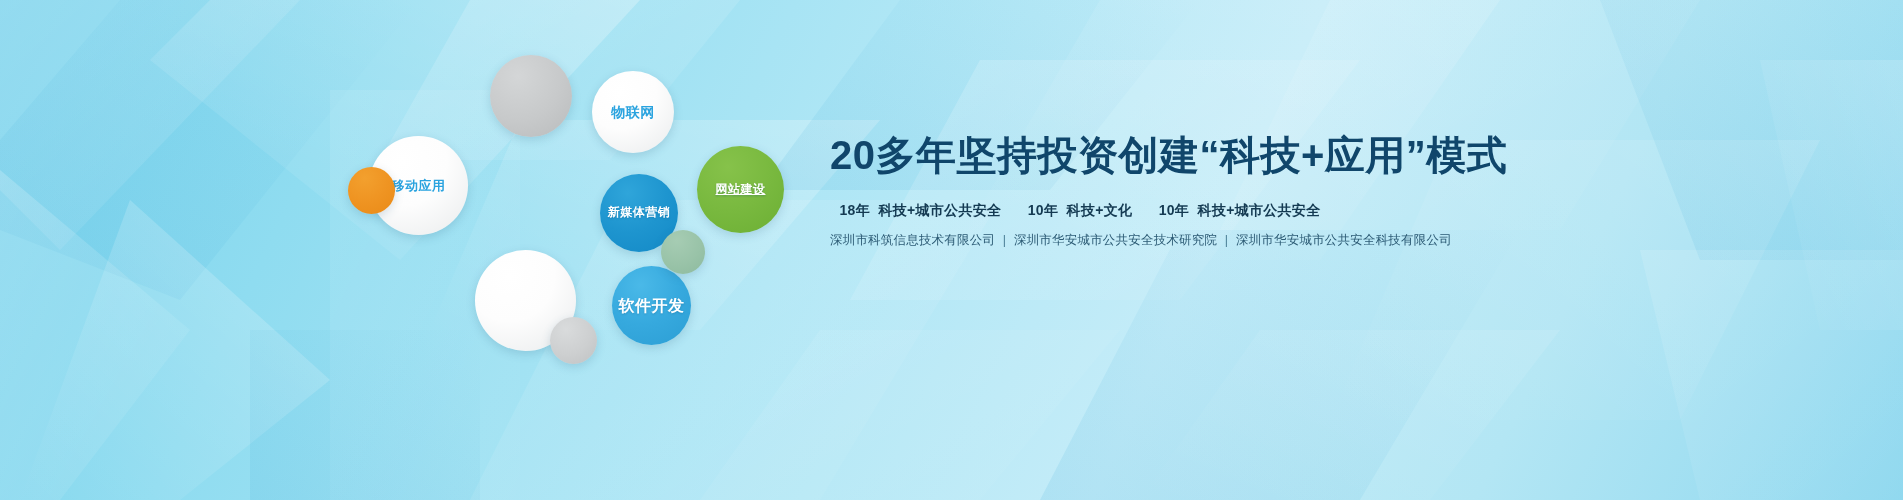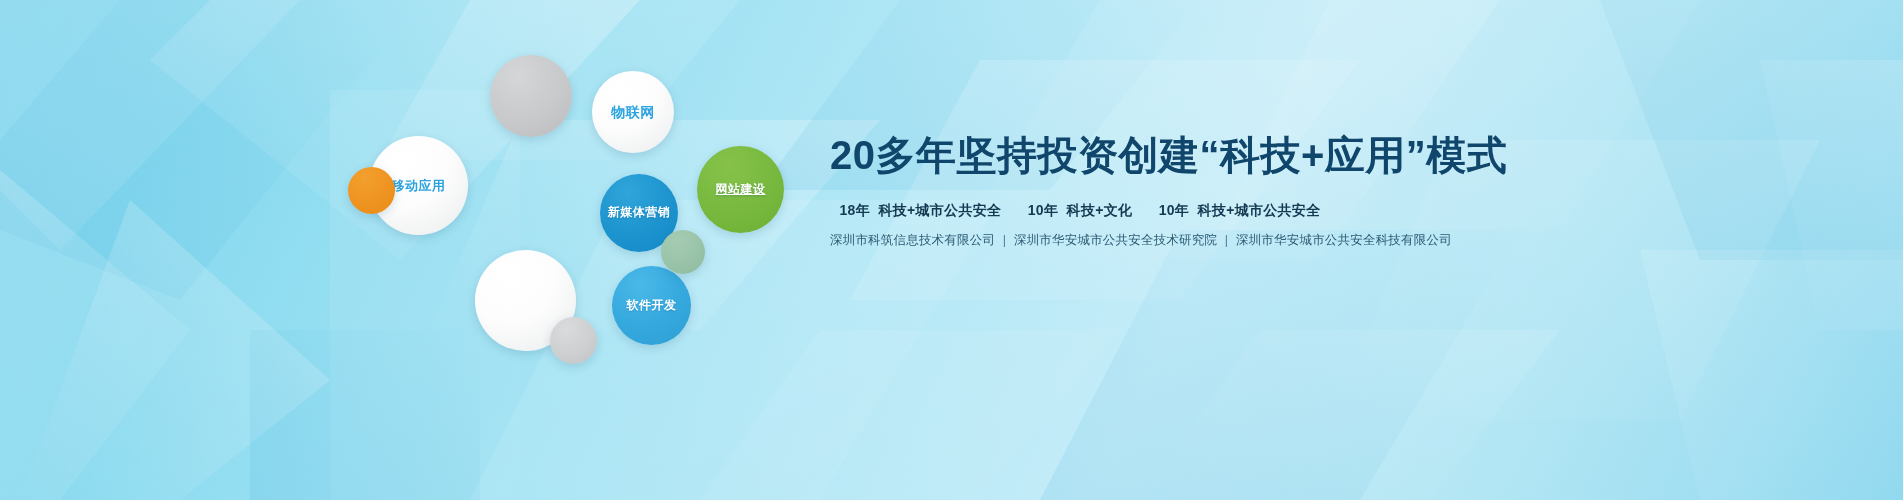--- a/index.html
+++ b/index.html
@@ -147,21 +147,21 @@
       <polygon points="820,330 1120,330 980,500 700,500" fill="url(#gA)" opacity=".45"></polygon>
       <polygon points="1260,330 1560,330 1430,500 1140,500" fill="url(#gB)" opacity=".4"></polygon>
     </svg>
   </div>
 
   <div id="bubbles">
       <div class="bubble shadow b-white txt-blue" style="left: 69px; top: 106px; width: 99px; height: 99px;"><span style="font-size: 13px;">移动应用</span></div>
       <div class="bubble shadow b-blue-deep txt-white" style="left: 300px; top: 144px; width: 78px; height: 78px;"><span style="font-size: 12px;">新媒体营销</span></div>
       <div class="bubble shadow b-white txt-blue" style="left: 292px; top: 41px; width: 82px; height: 82px;"><span style="font-size: 14px;">物联网</span></div>
       <div class="bubble shadow b-green txt-white" style="left: 397px; top: 116px; width: 87px; height: 87px; text-decoration: underline;"><span style="font-size: 12px;">网站建设</span></div>
-      <div class="bubble shadow b-blue-mid txt-white" style="left: 312px; top: 236px; width: 79px; height: 79px;"><span style="font-size: 12px;">软件开发</span></div>
+      <div class="bubble shadow b-blue-mid txt-white" style="left: 312px; top: 236px; width: 79px; height: 79px;"><span style="font-size: 16px;">软件开发</span></div>
       <div class="bubble shadow b-gray" style="left: 190px; top: 25px; width: 82px; height: 82px;"></div>
       <div class="bubble shadow b-white" style="left: 175px; top: 220px; width: 101px; height: 101px;"></div>
       <div class="bubble shadow b-green-pale" style="left: 361px; top: 200px; width: 44px; height: 44px;"></div>
       <div class="bubble shadow b-lightgray" style="left: 250px; top: 287px; width: 47px; height: 47px;"></div>
       <div class="bubble shadow b-orange" style="left: 48px; top: 137px; width: 47px; height: 47px;"></div>
     </div>
 
   <div id="copy">
     <div id="headline">20多年坚持投资创建“科技+应用”模式</div>
     <div id="subline">

